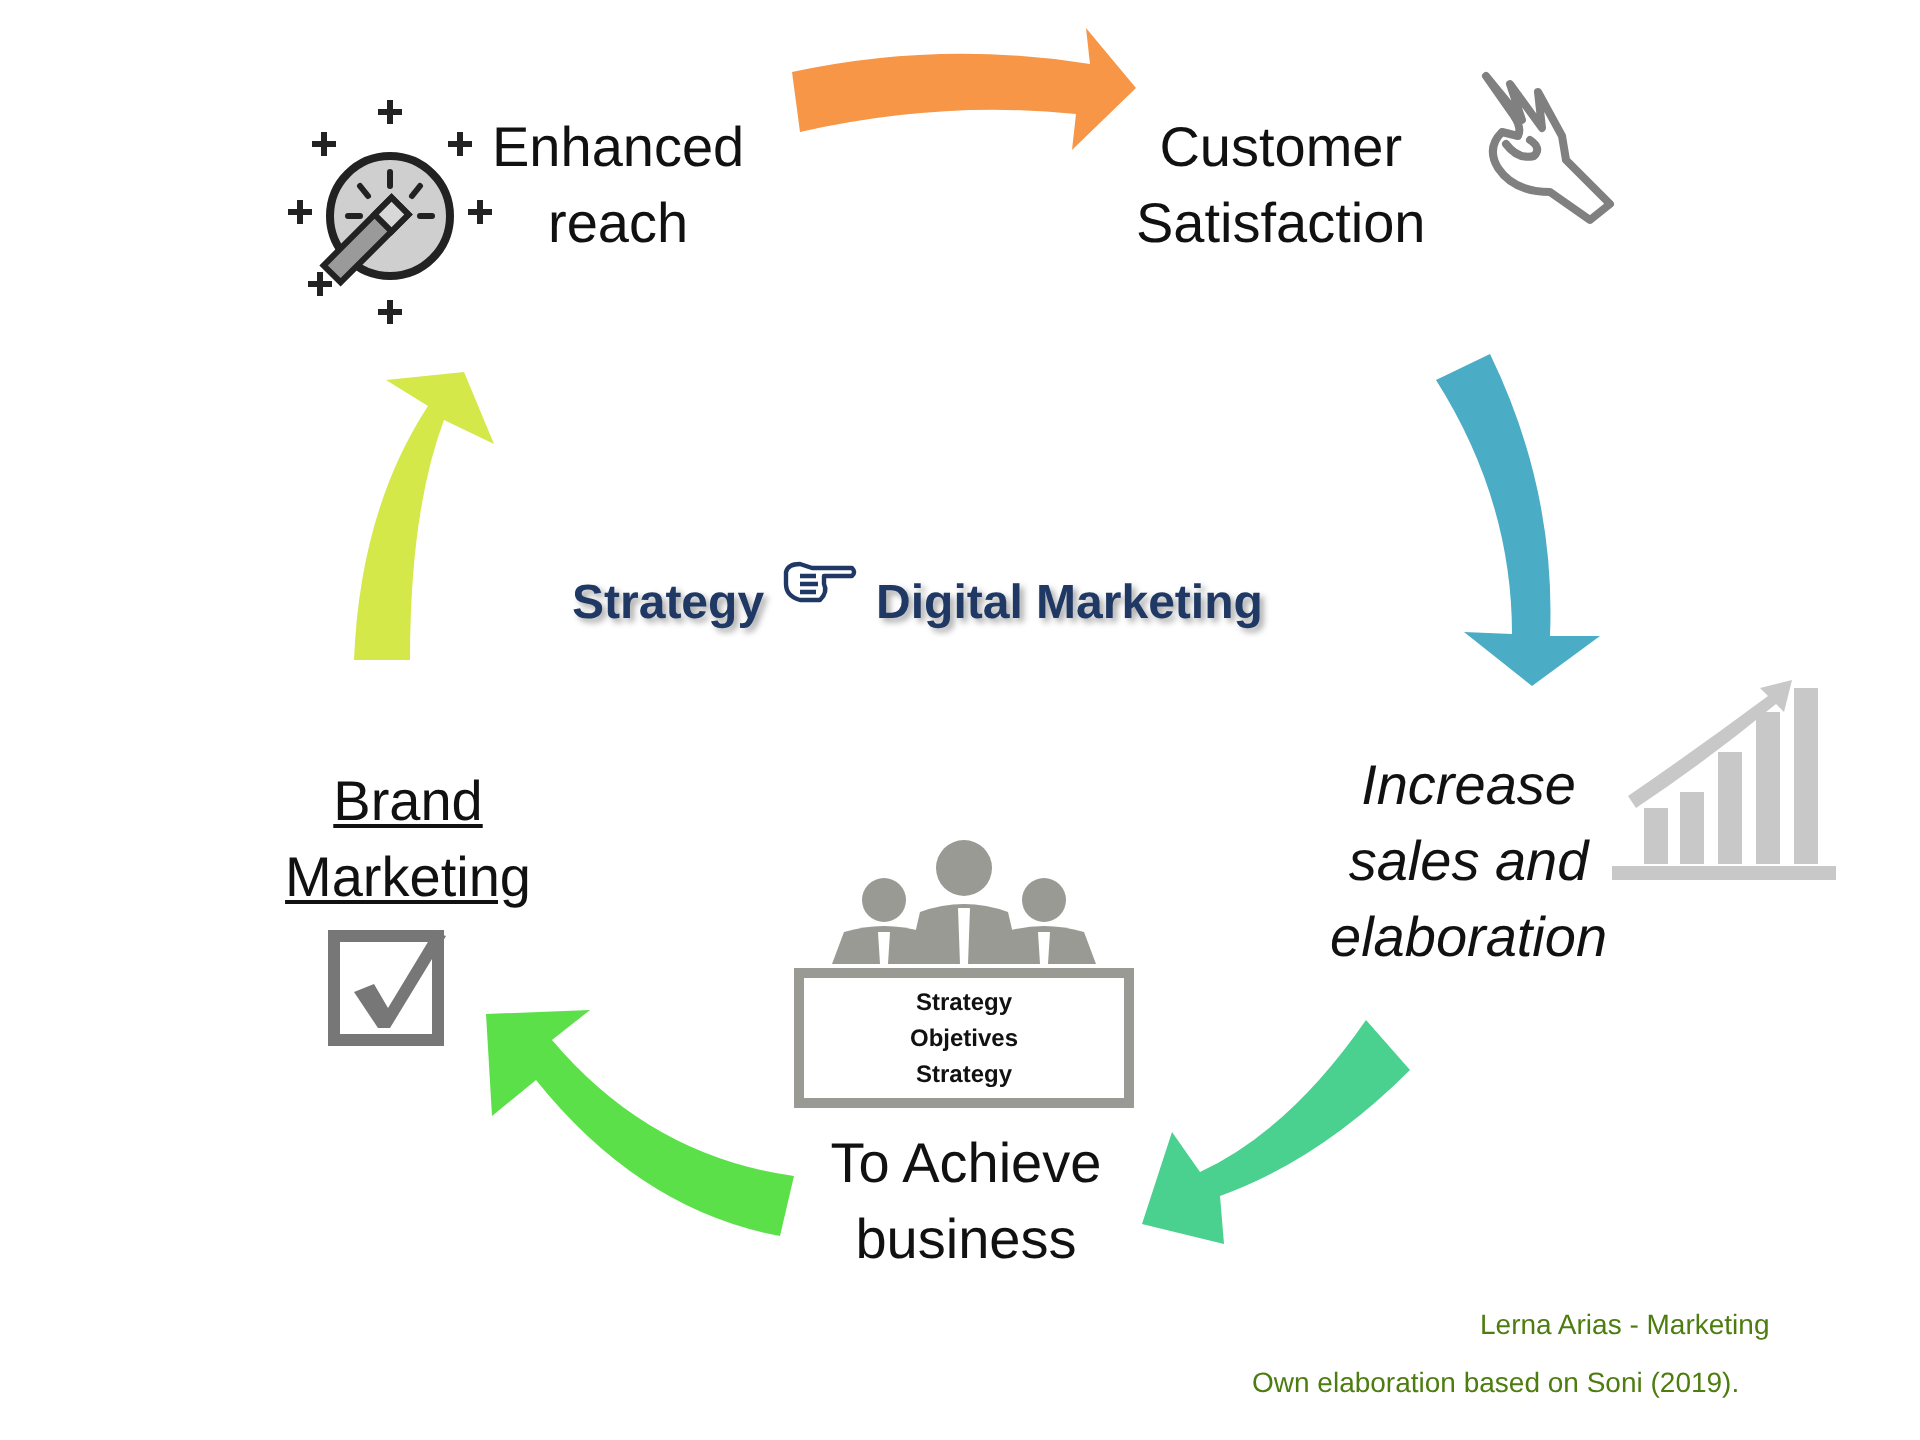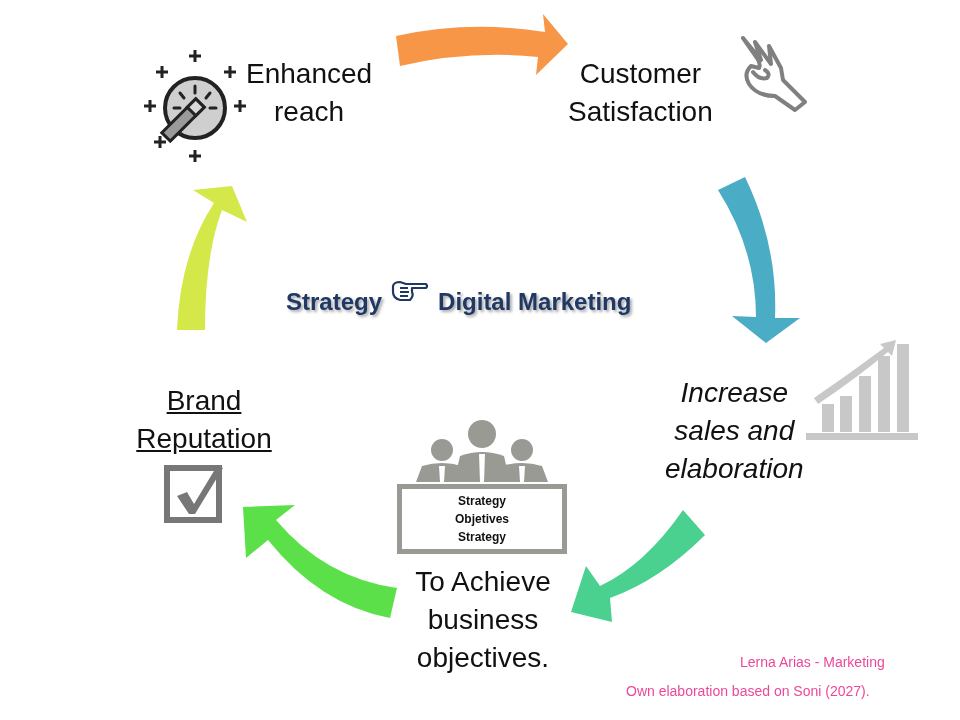--- a/index.html
+++ b/index.html
@@ -9,21 +9,21 @@
   .label { font-size: 28px; line-height: 38px; color: #111; text-align: center; white-space: nowrap; }
   .label .line { display: block; text-align: center; }
   .left { text-align: left; }
   svg.arrows { position: absolute; left: 0; top: 0; }
   .center-title { font-weight: bold; font-size: 24px; color: #1f3864;
                   text-shadow: 2px 2px 3px rgba(0,0,0,0.35); white-space: nowrap; display: flex; align-items: center; gap: 8px; }
   .board { position: absolute; left: 397px; top: 484px; width: 170px; height: 70px;
            border: 5px solid #9a9a94; background: #fff; box-sizing: border-box;
            display: flex; flex-direction: column; align-items: center; justify-content: center; }
   .board span { font-size: 12px; font-weight: bold; line-height: 18px; color: #111; }
-  .credit { font-size: 14px; color: #ec4899; white-space: nowrap; }
+  .credit { font-size: 14px; color: #4d7c0f; white-space: nowrap; }
 </style>
 </head>
 <body>
 
 <svg class="arrows" width="960" height="720">
 
   <path d="M396,36 Q470,20 545,32 L543,14 L568,44 L536,75 L538,57 Q470,50 400,66 Z" fill="#f79646"></path>
 
   <path d="M718,190 L745,177 Q778,245 775,318 L800,318 L766,343 L732,316 L756,317 Q756,250 718,190 Z" fill="#4bacc6"></path>
 
@@ -151,28 +151,27 @@
 </div>
 <div class="board">
   <span>Strategy</span>
   <span>Objetives</span>
   <span>Strategy</span>
 </div>
 
 <div class="abs label" style="left:405px; top:563px; width:156px;">
   <span class="line">To Achieve</span>
   <span class="line">business</span>
-  <span class="line">objectives.</span>
 </div>
 
 <div class="abs label" style="left:124px; top:382px; width:160px;text-decoration:underline;">
   <span class="line">Brand</span>
-  <span class="line">Reputation</span>
+  <span class="line">Marketing</span>
 </div>
 <div class="abs" style="left:163px; top:462px; width:64px; height:62px;">
   <svg width="64" height="62" viewBox="0 0 64 62">
     <rect x="4" y="6" width="52" height="52" fill="none" stroke="#777" stroke-width="6"></rect>
     <path d="M14,34 L24,30 L31,42 L54,4 L60,6 L32,52 L26,52 Z" fill="#777"></path>
   </svg>
 </div>
 
 <div class="abs credit" style="left:740px; top:654px;">Lerna Arias - Marketing</div>
-<div class="abs credit" style="left:626px; top:683px;">Own elaboration based on Soni (2027).</div>
+<div class="abs credit" style="left:626px; top:683px;">Own elaboration based on Soni (2019).</div>
 
 </body></html>

